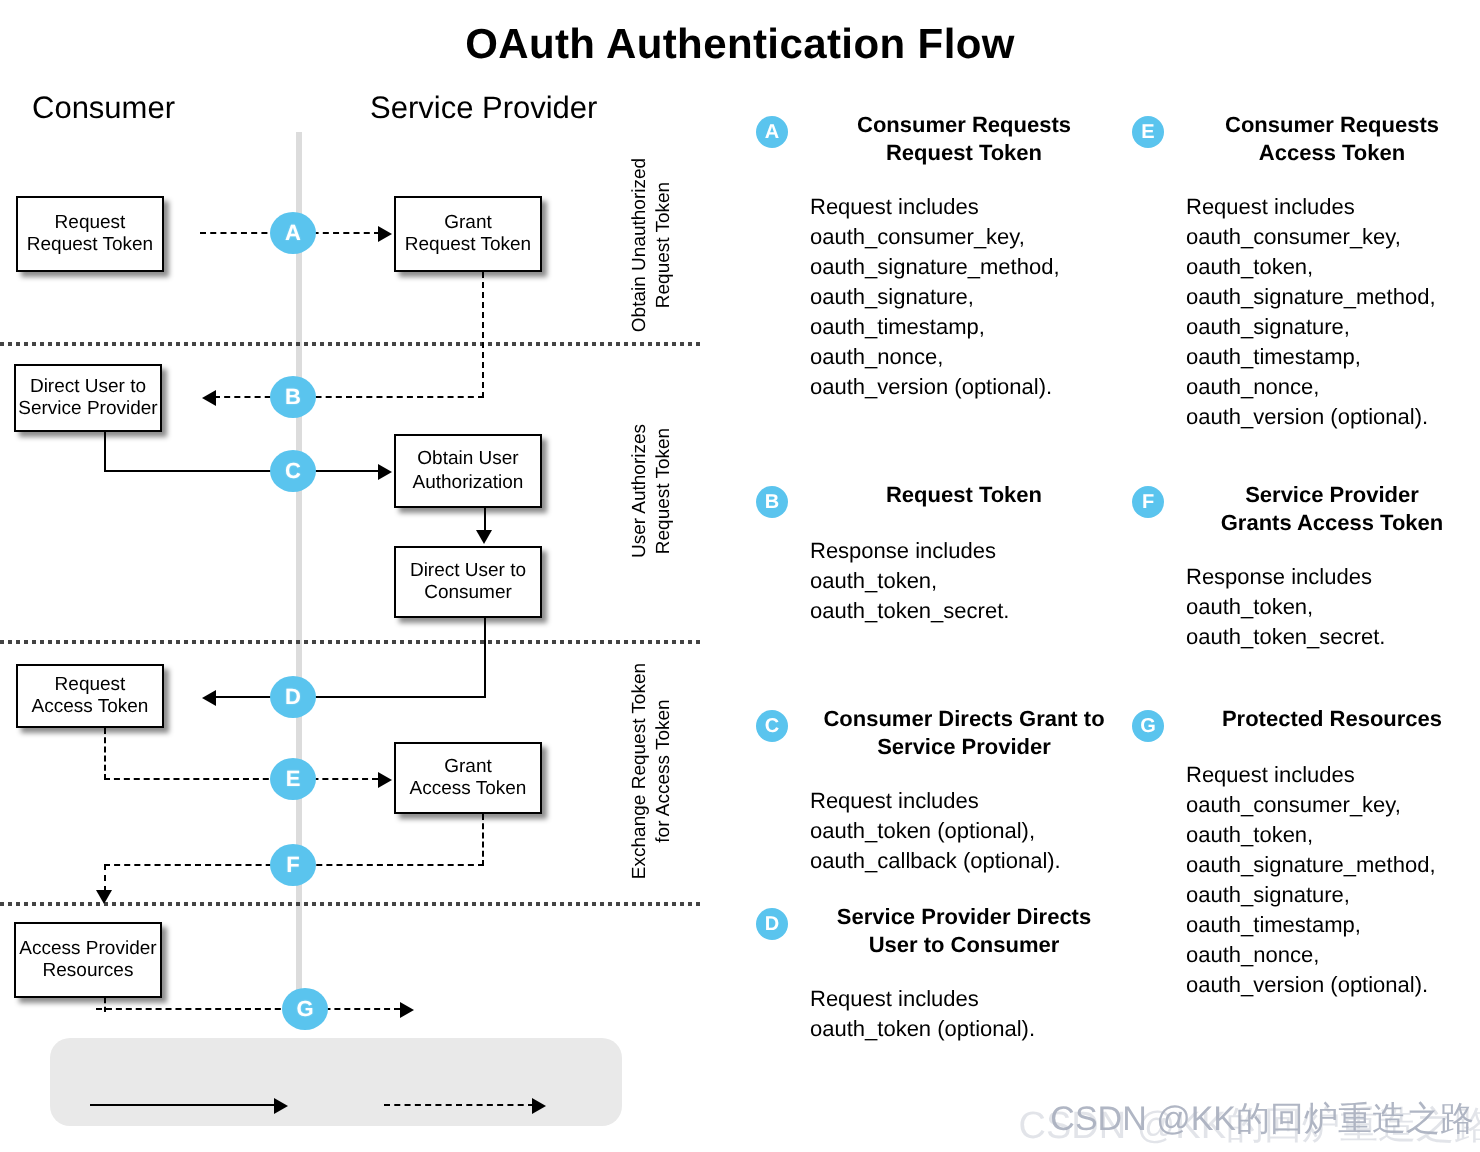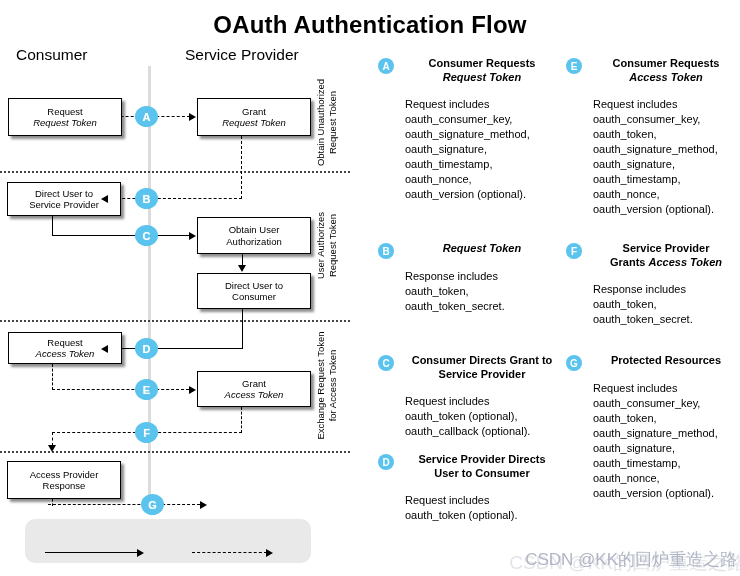--- a/index.html
+++ b/index.html
@@ -4,35 +4,35 @@
 <style>
   * { margin:0; padding:0; box-sizing:border-box; }
   html,body { background:#fff; }
   #canvas {
     position:relative; width:740px; height:576px; background:#fff;
     font-family:"Liberation Sans","DejaVu Sans",sans-serif; color:#000;
     overflow:hidden;
   }
   .title {
     position:absolute; left:0; top:11px; width:740px; text-align:center;
-    font-size:24px; font-weight:bold; letter-spacing:0.2px;
+    font-size:21px; font-weight:bold; letter-spacing:0.2px;
   }
   .col-head { position:absolute; font-size:15.5px; top:46px; }
   .col-head.consumer { left:16px; }
   .col-head.provider { left:185px; }
 
   .timeline { position:absolute; left:148px; top:66px; width:3px; height:448px; background:#dcdcdc; }
 
   .fbox {
-    position:absolute; width:114px; background:#fff; border:1.5px solid #000;
+    position:absolute; width:74px; background:#fff; border:1.5px solid #000;
     box-shadow:2.5px 2.5px 2.5px rgba(0,0,0,0.45);
     display:flex; flex-direction:column; align-items:center; justify-content:center;
     font-size:9.5px; line-height:11.5px; text-align:center; z-index:3;
   }
-  .it { font-style:italic; }
+  .it { }
 
   .marker {
     position:absolute; width:23px; height:21px; border-radius:50%;
     background:#5ac4ee; color:#fff; font-weight:bold; font-size:11px;
     display:flex; align-items:center; justify-content:center; z-index:4;
     text-shadow:0 0 1px rgba(255,255,255,0.4);
   }
 
   .ln { position:absolute; z-index:2; }
   .lh-s { height:0; border-top:1.5px solid #000; }
@@ -118,21 +118,21 @@
   <div class="fbox" style="left:8px; top:332px; height:32px">
     <div>Request</div>
     <div class="it">Access Token</div>
   </div>
   <div class="fbox" style="left:197px; top:371px; height:36px">
     <div>Grant</div>
     <div class="it">Access Token</div>
   </div>
   <div class="fbox" style="left:7px; top:461px; height:38px">
     <div>Access Provider</div>
-    <div>Response</div>
+    <div>Resources</div>
   </div>
 
   <div class="ln lh-d" style="left:100px; top:116px; width:90px"></div>
   <div class="arr right" style="left:189px; top:113px"></div>
 
   <div class="ln lv-d" style="left:241px; top:136px; height:63px"></div>
   <div class="ln lh-d" style="left:107px; top:198px; width:135px"></div>
   <div class="arr left" style="left:101px; top:195px"></div>
 
   <div class="ln lv-s" style="left:52px; top:216px; height:20px"></div>

